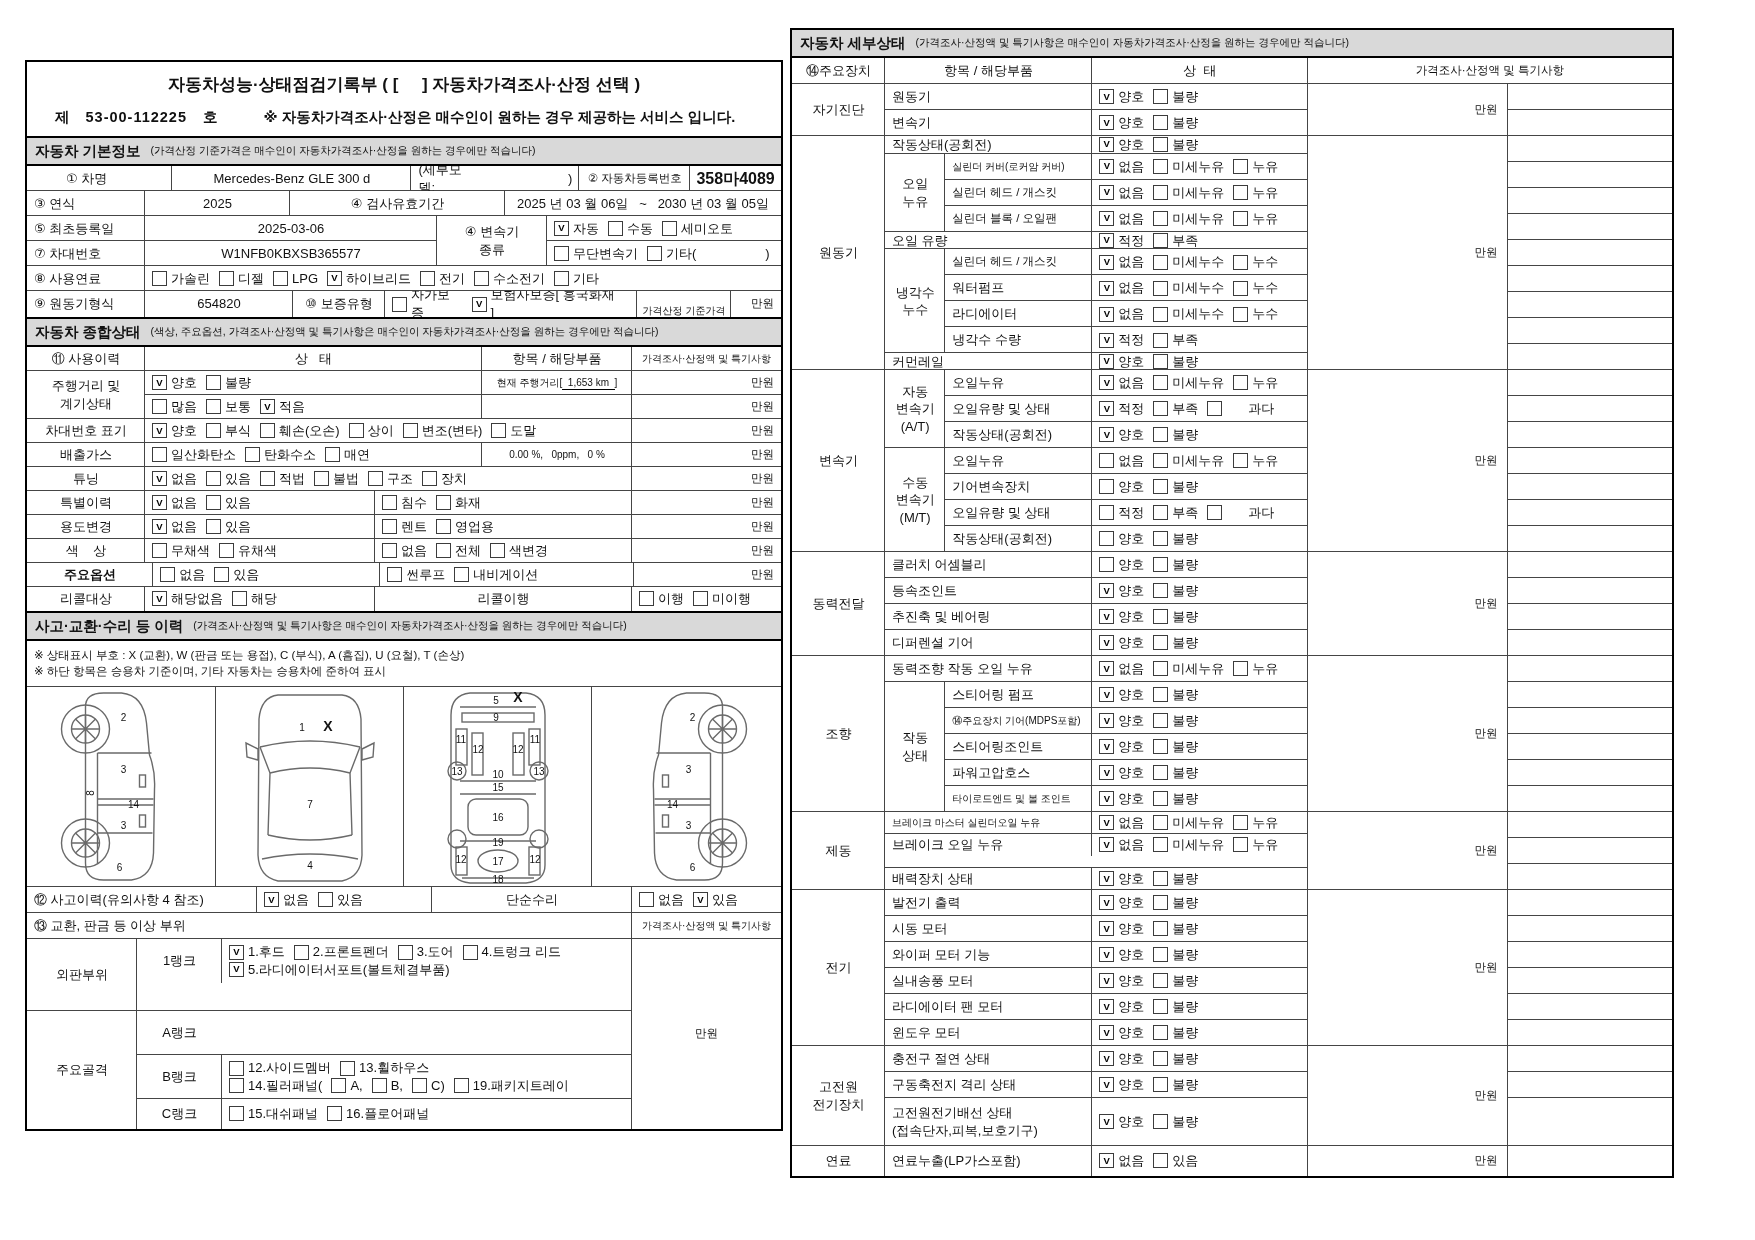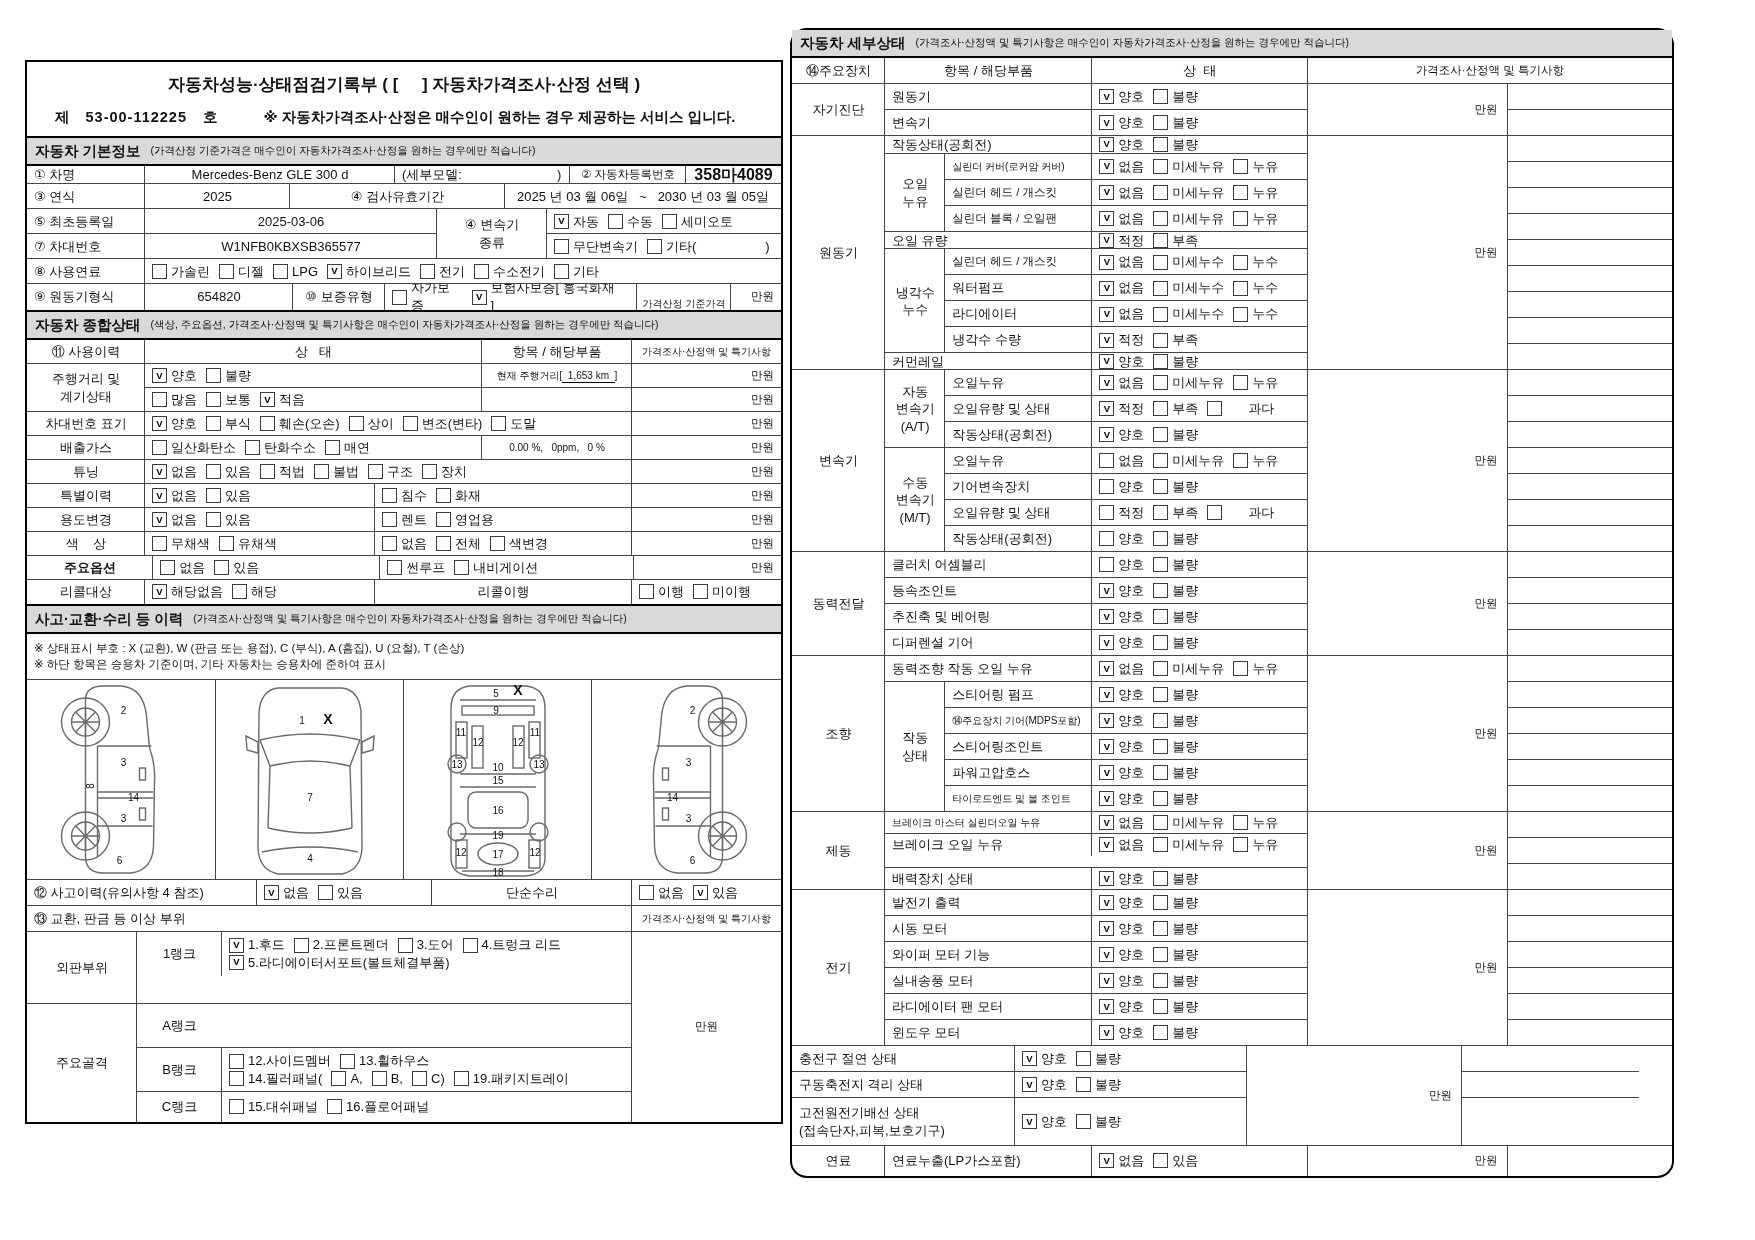--- a/index.html
+++ b/index.html
@@ -1,20 +1,20 @@
 <!DOCTYPE html>
 <html><head>
 <meta charset="utf-8">
 <style>
   html,body{margin:0;padding:0;background:#e9e9e9;}
   .page{position:relative;width:1755px;height:1240px;background:#ffffff;
         font-family:"Liberation Sans","DejaVu Sans",sans-serif;color:#111;font-size:13px;}
   .panel{position:absolute;background:#fff;border:2px solid #000;box-sizing:border-box;}
   #leftp{left:25px;top:60px;width:758px;}
-  #rightp{left:790px;top:28px;width:884px;border-radius:17px;}
+  #rightp{left:790px;top:28px;width:884px;}
 
   #titlebox{padding:6px 0 4px;}
   .doc-title{text-align:center;font-weight:bold;font-size:17px;line-height:34px;}
   .doc-sub{display:flex;align-items:center;font-weight:bold;font-size:14.5px;line-height:30px;padding-left:28px;}
   .docno{margin:0 16px;letter-spacing:1px;}
   .doc-sub .notice{margin-left:46px;}
 
   .sechead{display:flex;align-items:center;background:#d9d9d9;border-top:2px solid #000;border-bottom:2px solid #000;
            padding:0 8px;height:26px;}
   .sechead b{font-size:14.5px;margin-right:10px;white-space:nowrap;}
@@ -65,21 +65,21 @@
         <span>호</span>
         <span class="notice">※ 자동차가격조사·산정은 매수인이 원하는 경우 제공하는 서비스 입니다.</span>
       </div>
     </div>
 
     <div class="sechead">
       <b>자동차 기본정보</b>
       <span class="note">(가격산정 기준가격은 매수인이 자동차가격조사·산정을 원하는 경우에만 적습니다)</span>
     </div>
     <div class="rows" id="basic-rows">
-        <div class="r" style="height: 18px;">
+        <div class="r" style="height: 25px; padding-left: 32px;">
           <div class="c lt pad" style="width: 118px;">
             <div class="ln">
               <span class="t">① 차명</span>
             </div>
           </div>
           <div class="c" style="width: 250px;">
             <div class="ln">
               <span class="t">Mercedes-Benz GLE 300 d</span>
             </div>
           </div>
@@ -1887,20 +1887,26 @@
                     <div class="ln">
                       <span class="t"></span>
                     </div>
                   </div>
                 </div>
               </div>
             </div>
           </div>
         </div>
         <div class="r" style="height: 100px;">
+          <div class="c" style="width: 100px;">
+            <div class="ln">
+              <span class="t">고전원
+전기장치</span>
+            </div>
+          </div>
           <div class="c stack" style="width: 455px;">
             <div class="r" style="height: 26px;">
               <div class="c lt pad" style="width: 223px;">
                 <div class="ln">
                   <span class="t">충전구 절연 상태</span>
                 </div>
               </div>
               <div class="c lt pad" style="width: 232px;">
                 <div class="ln">
                   <span class="box on" title="양호">V</span>

